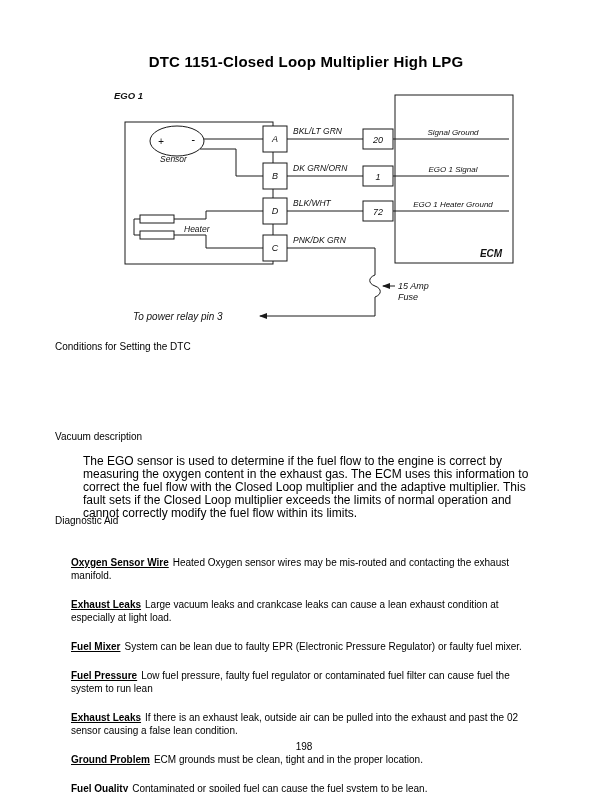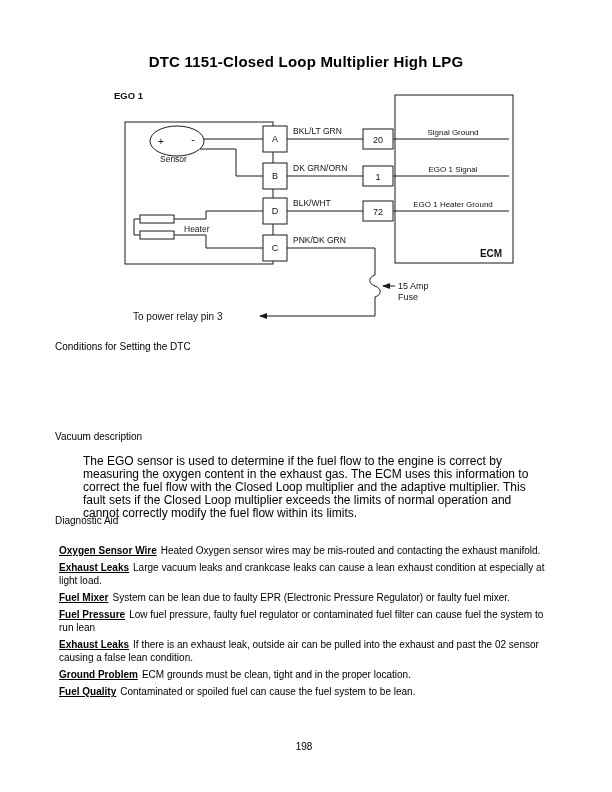--- a/index.html
+++ b/index.html
@@ -10,37 +10,37 @@
     color: #000;
     position: relative;
   }
   .page { position: absolute; left: 0; top: 0; width: 612px; height: 792px; background: #fff; overflow: hidden; }
 
   .doc-title {
     position: absolute; top: 53px; left: 0; width: 612px;
     text-align: center; font-size: 15px; font-weight: bold; letter-spacing: 0.2px;
   }
 
-  .diagram { position: absolute; top: 85px; left: 0; width: 611px; height: 252px; }
+  .diagram { position: absolute; top: 85px; left: 0; width: 611px; height: 252px; font-style: italic; }
   .diagram svg { display: block; }
   .diagram text { font-family: "Liberation Sans", sans-serif; fill: #111; }
 
   .heading { position: absolute; left: 55px; font-size: 10px; font-weight: normal; }
   .h-conditions { top: 341px; }
   .h-circuit { top: 431px; }
   .h-diag { top: 515px; }
 
   .conditions-list { position: absolute; top: 364px; left: 95px; list-style: none; margin: 0; padding: 0; font-size: 10px; }
   .conditions-list li { position: relative; padding-left: 17px; line-height: 15px; }
   .conditions-list li::before { content: "\2022"; position: absolute; left: 0; top: 0; }
 
   .circuit-body { position: absolute; top: 455px; left: 83px; width: 464px; font-size: 12px; line-height: 13px; }
 
   .diag-body { position: absolute; top: 540px; left: 55px; width: 498px; font-size: 10px; line-height: 13px; }
-  .diag-body p { margin: 4px; }
+  .diag-body p { margin: 16px; }
   .term { font-weight: bold; text-decoration: underline; margin-right: 4px; }
 
   .page-number { position: absolute; top: 741px; left: 0; width: 608px; text-align: center; font-size: 10px; }
 </style>
 </head>
 <body>
 
 <div class="page">
 
   <div class="doc-title">DTC 1151-Closed Loop Multiplier High LPG</div>

